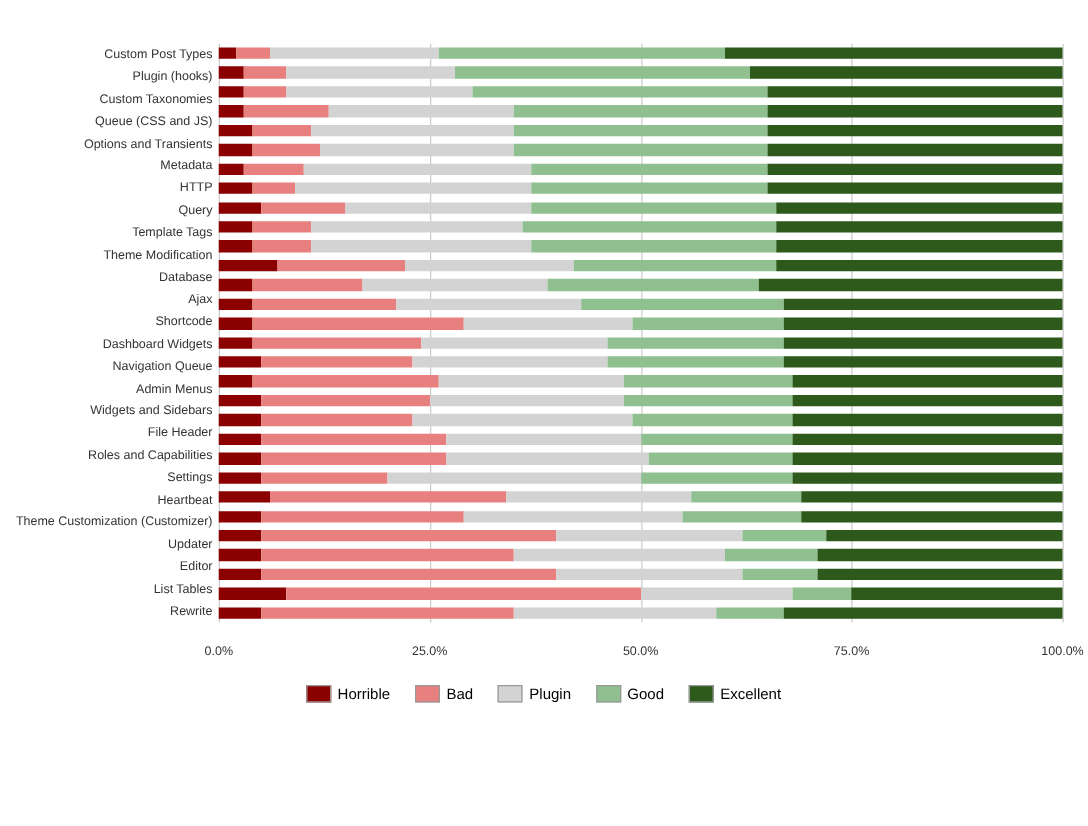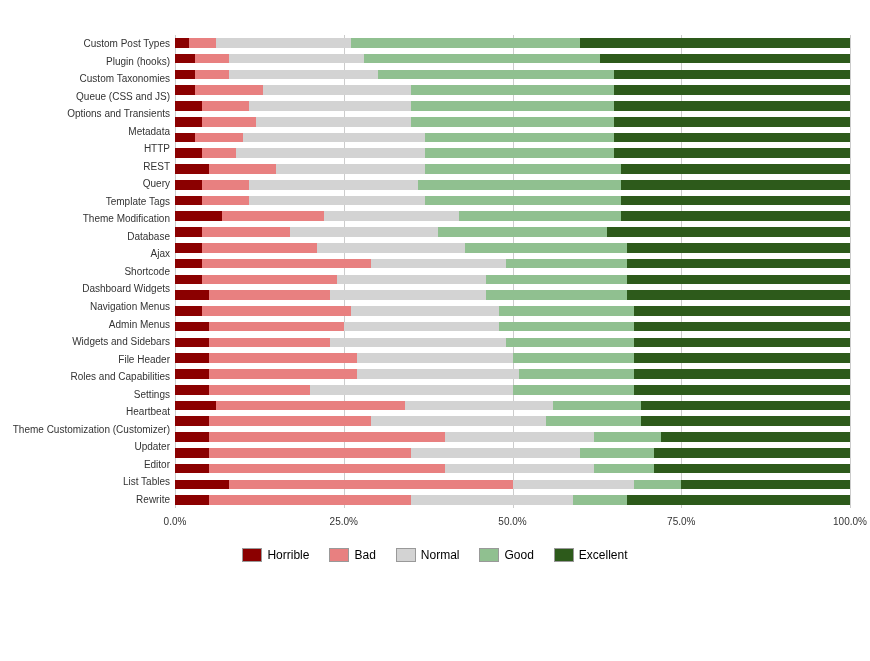--- a/index.html
+++ b/index.html
@@ -77,21 +77,21 @@
       display: flex;
       height: 70%;
       width: 100%;
     }
     .bar-segment {
       height: 100%;
     }
     .x-axis {
       display: flex;
       margin-left: 155px;
-      margin-top: 8px;
+      margin-top: 18px;
     }
     .x-tick {
       font-size: 10px;
       color: #333;
       position: relative;
     }
     .legend {
       display: flex;
       justify-content: center;
       align-items: center;
@@ -118,29 +118,28 @@
   <div class="chart-area">
     <div class="chart-body">
       <div class="y-labels" id="y-labels">
           <div class="y-label">Custom Post Types</div>
           <div class="y-label">Plugin (hooks)</div>
           <div class="y-label">Custom Taxonomies</div>
           <div class="y-label">Queue (CSS and JS)</div>
           <div class="y-label">Options and Transients</div>
           <div class="y-label">Metadata</div>
           <div class="y-label">HTTP</div>
-          <div class="y-label">REST</div>
           <div class="y-label">Query</div>
           <div class="y-label">Template Tags</div>
           <div class="y-label">Theme Modification</div>
           <div class="y-label">Database</div>
           <div class="y-label">Ajax</div>
           <div class="y-label">Shortcode</div>
           <div class="y-label">Dashboard Widgets</div>
-          <div class="y-label">Navigation Menus</div>
+          <div class="y-label">Navigation Queue</div>
           <div class="y-label">Admin Menus</div>
           <div class="y-label">Widgets and Sidebars</div>
           <div class="y-label">File Header</div>
           <div class="y-label">Roles and Capabilities</div>
           <div class="y-label">Settings</div>
           <div class="y-label">Heartbeat</div>
           <div class="y-label">Theme Customization (Customizer)</div>
           <div class="y-label">Updater</div>
           <div class="y-label">Editor</div>
           <div class="y-label">List Tables</div>
@@ -440,21 +439,21 @@
       <div class="legend-item">
         <span class="legend-color" style="background-color: rgb(139, 0, 0); border: 1px solid rgb(153, 153, 153);"></span>
         <span>Horrible</span>
       </div>
       <div class="legend-item">
         <span class="legend-color" style="background-color: rgb(232, 128, 128); border: 1px solid rgb(153, 153, 153);"></span>
         <span>Bad</span>
       </div>
       <div class="legend-item">
         <span class="legend-color" style="background-color: rgb(211, 211, 211); border: 1px solid rgb(153, 153, 153);"></span>
-        <span>Normal</span>
+        <span>Plugin</span>
       </div>
       <div class="legend-item">
         <span class="legend-color" style="background-color: rgb(144, 192, 144); border: 1px solid rgb(153, 153, 153);"></span>
         <span>Good</span>
       </div>
       <div class="legend-item">
         <span class="legend-color" style="background-color: rgb(45, 90, 27); border: 1px solid rgb(153, 153, 153);"></span>
         <span>Excellent</span>
       </div>
     </div>

